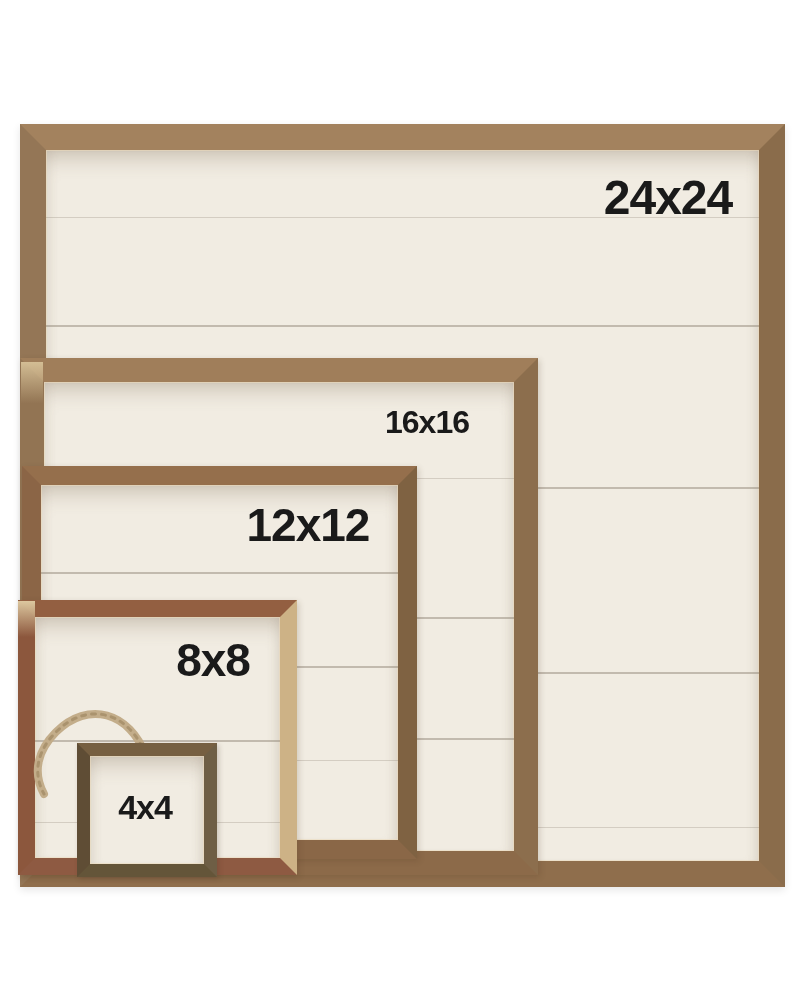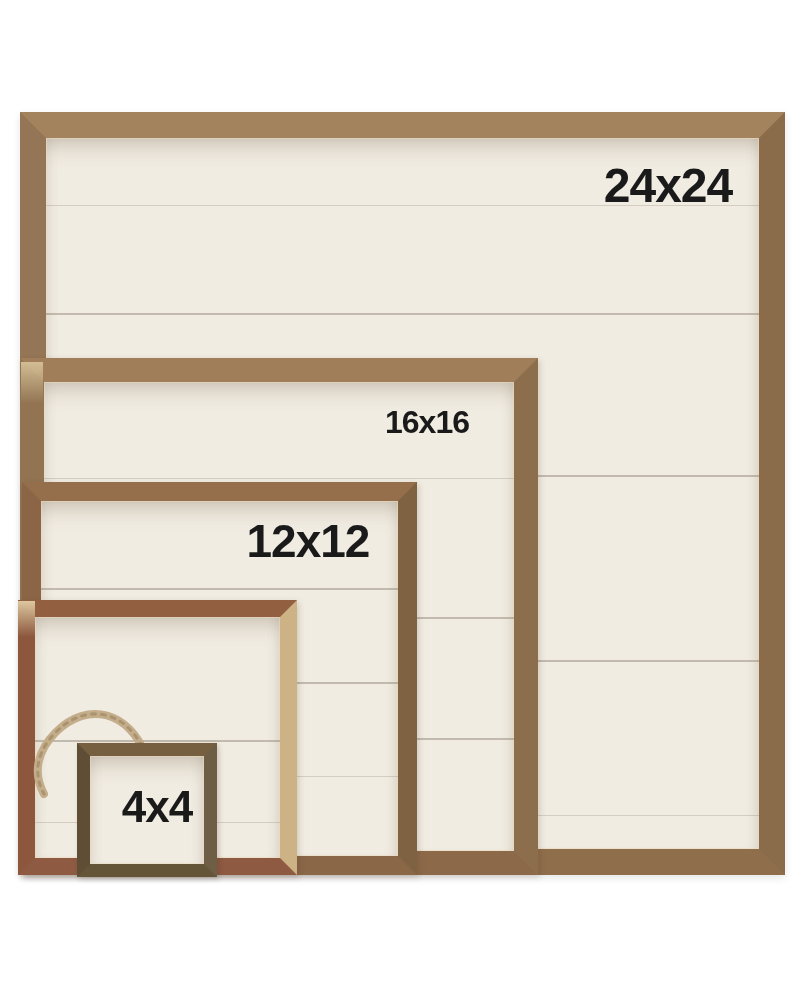--- a/index.html
+++ b/index.html
@@ -13,27 +13,27 @@
   .frame{position:absolute;box-sizing:border-box;border-style:solid;}
   .panel{
     position:relative;width:100%;height:100%;
     background:#f1ece2;
     box-shadow:
       inset 0 0 0 1px rgba(236,218,188,0.55),
       inset 0 18px 22px -12px rgba(108,88,64,0.33),
       inset -10px 0 14px -10px rgba(108,88,64,0.20),
       inset 10px 0 14px -10px rgba(108,88,64,0.14);
   }
-  .f24{left:20px;top:112px;width:765px;height:763px;border-width:26px;z-index:1;
+  .f24{left:20px;top:124px;width:765px;height:763px;border-width:26px;z-index:1;
        border-color:#a3825e #8a6c4b #8f6e4c #947656;
        box-shadow:0 3px 8px rgba(0,0,0,0.10);}
   .f16{left:20px;top:358px;width:518px;height:517px;border-width:24px;z-index:2;
        border-color:#a07e5a #8c6e4d #8c6a49 #927453;
        box-shadow:2px 2px 6px rgba(70,50,30,0.18);}
-  .f12{left:22px;top:482px;width:395px;height:393px;border-width:19px;z-index:4;
+  .f12{left:22px;top:466px;width:395px;height:393px;border-width:19px;z-index:4;
        border-color:#956f4c #7f6242 #8a6747 #8b6546;
        box-shadow:2px 2px 6px rgba(70,50,30,0.18);}
   .f8{left:18px;top:600px;width:279px;height:275px;border-width:17px;z-index:5;
       border-color:#935f41 #cdb286 #8e5a42 #8c573d;
       box-shadow:2px 2px 6px rgba(70,50,30,0.18);}
   .f4{left:77px;top:743px;width:140px;height:134px;border-width:13px;z-index:8;
       border-color:#765f41 #6e5e45 #645539 #5f4d35;
       box-shadow:2px 2px 5px rgba(70,50,30,0.22);}
 
   
@@ -50,21 +50,21 @@
   
   .size-label{
     position:absolute;transform:translate(-50%,-50%);
     font-weight:700;font-size:46px;letter-spacing:-1px;color:#1a1a1a;
     white-space:nowrap;line-height:1;
   }
   .f24 .size-label{left:622px;top:48px;font-size:48px;}
   .f16 .size-label{left:383px;top:40px;font-size:32px;}
   .f12 .size-label{left:267px;top:40px;}
   .f8  .size-label{left:178px;top:43px;}
-  .f4  .size-label{left:67px;top:51px;font-size:44px;}
+  .f4  .size-label{left:55px;top:51px;font-size:34px;}
 
   .twine{position:absolute;left:0;top:0;z-index:7;pointer-events:none;}
 </style>
 </head>
 <body>
 
 <div class="stage">
 
   <div class="frame f24">
     <div class="panel">
@@ -93,20 +93,21 @@
       <div class="seam" style="top:181px"></div>
       <div class="seam faint" style="top:275px"></div>
       <span class="size-label">12x12</span>
     </div>
   </div>
 
   <div class="frame f8">
     <div class="panel">
       <div class="seam" style="top:123px"></div>
       <div class="seam faint" style="top:205px"></div>
+      <span class="size-label">8x8</span>
     </div>
   </div>
   <div class="wedge wedge8"></div>
 
   <svg class="twine" width="800" height="991" viewBox="0 0 800 991">
     <path d="M 146 756 C 130 712, 88 700, 56 732 C 38 750, 32 772, 44 794" fill="none" stroke="#c3ad8a" stroke-width="8" stroke-linecap="round"></path>
     <path d="M 146 756 C 130 712, 88 700, 56 732 C 38 750, 32 772, 44 794" fill="none" stroke="#a08862" stroke-width="3" stroke-linecap="round" stroke-dasharray="4 6" opacity="0.7"></path>
   </svg>
 
   <div class="frame f4">

